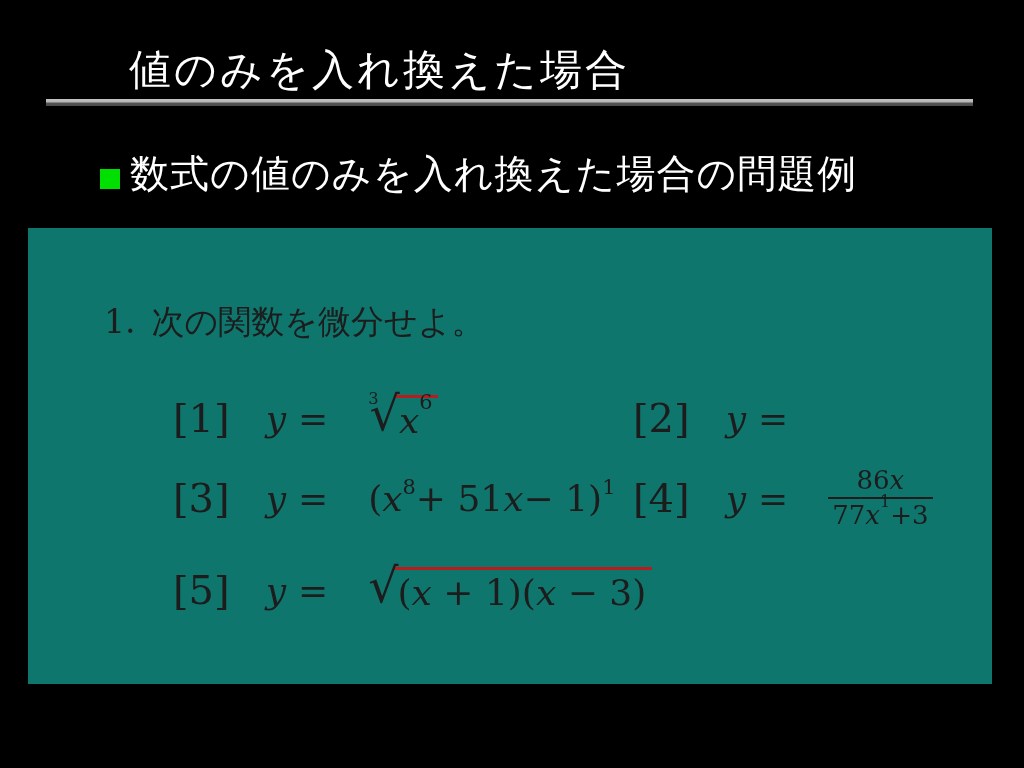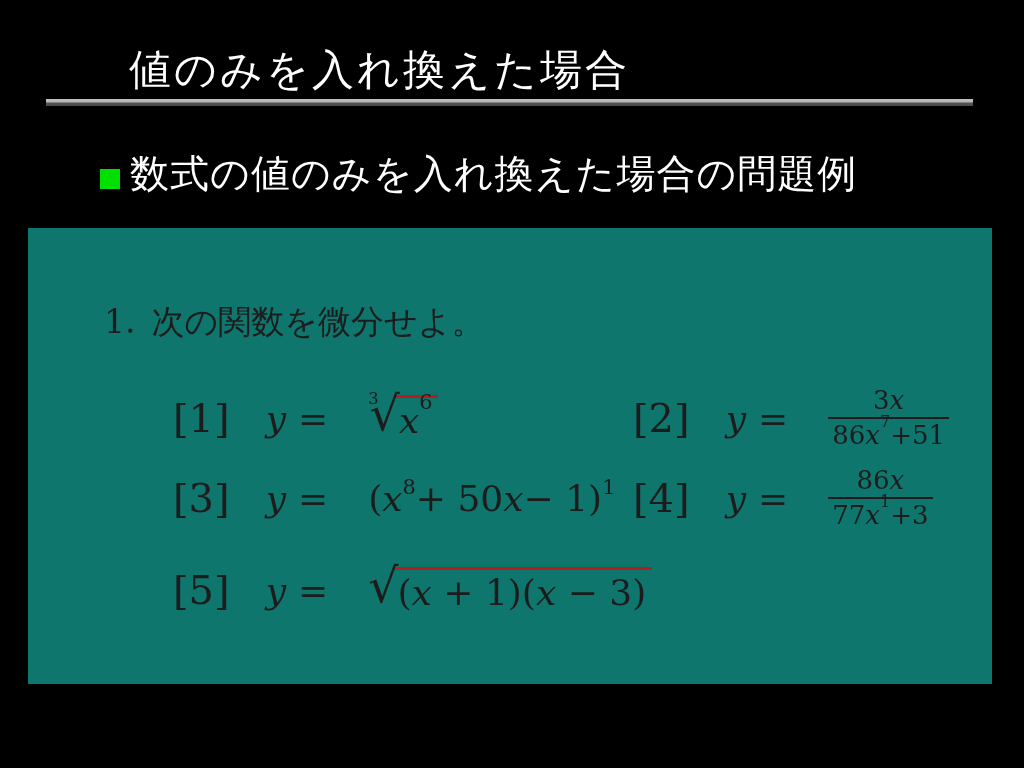--- a/index.html
+++ b/index.html
@@ -175,37 +175,31 @@
         <span class="rad-sign">√</span>
         <span class="rad-body"><span class="it">x</span><sup class="msup">6</sup></span>
       </span>
     </span>
   </div>
 
   <div class="mrow row1 colR">
     <span class="plabel">[2]</span>
     <span class="lhs">y</span>
     <span class="eq">=</span>
-    <span class="expr">
-      <span class="frac">
-        <span class="num"><span class="up">3</span><span class="it">x</span></span>
-        <span class="den"><span class="up">86</span><span class="it">x</span><sup class="msup">7</sup><span class="up">+</span><span class="up">51</span></span>
-      </span>
-    </span>
   </div>
 
   <div class="mrow row2 colL">
     <span class="plabel">[3]</span>
     <span class="lhs">y</span>
     <span class="eq">=</span>
     <span class="expr">
         <span class="up">(</span>
         <span class="it">x</span>
         <sup class="msup">8</sup>
-        <span class="up"> + 50</span>
+        <span class="up"> + 51</span>
         <span class="it">x</span>
         <span class="up"> − 1)</span>
         <sup class="msup">1</sup>
       </span>
   </div>
 
   <div class="mrow row2 colR">
     <span class="plabel">[4]</span>
     <span class="lhs">y</span>
     <span class="eq">=</span>

